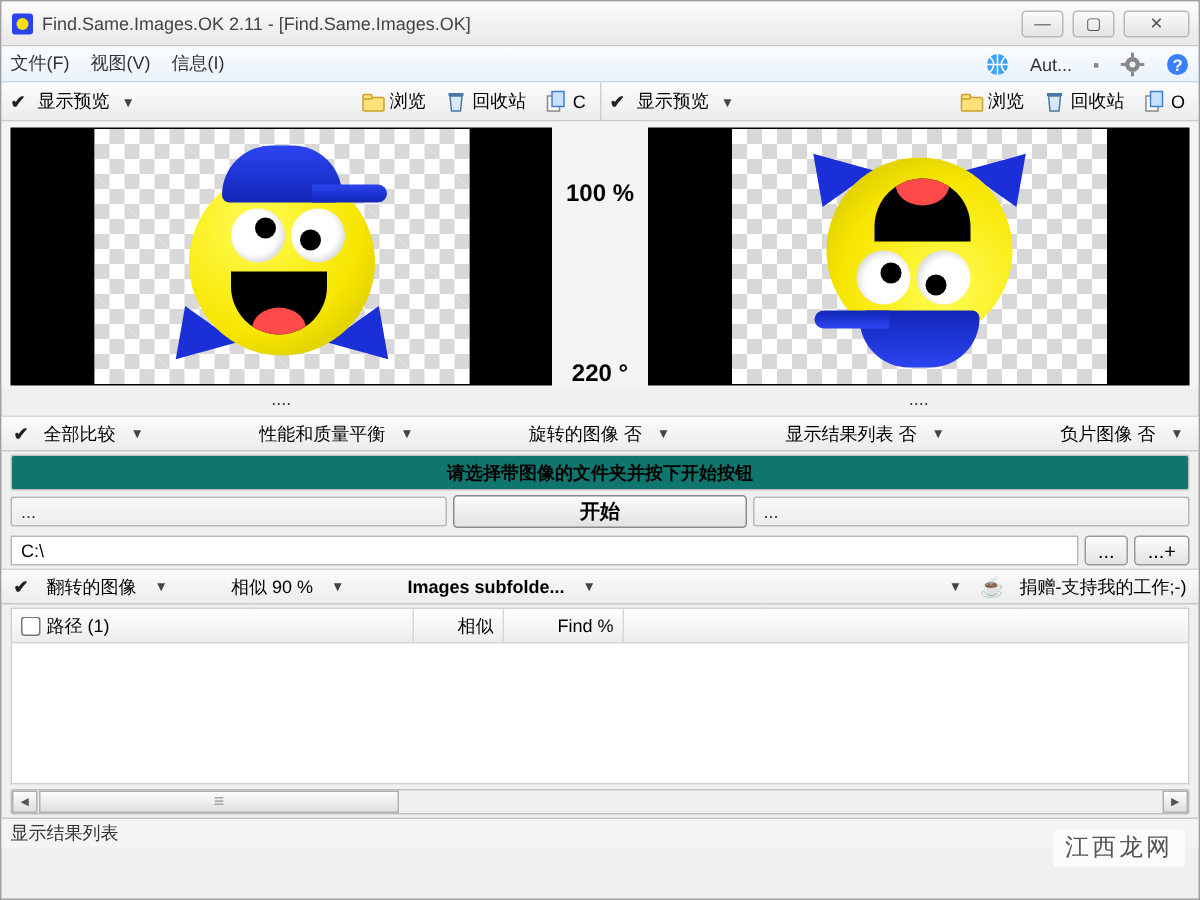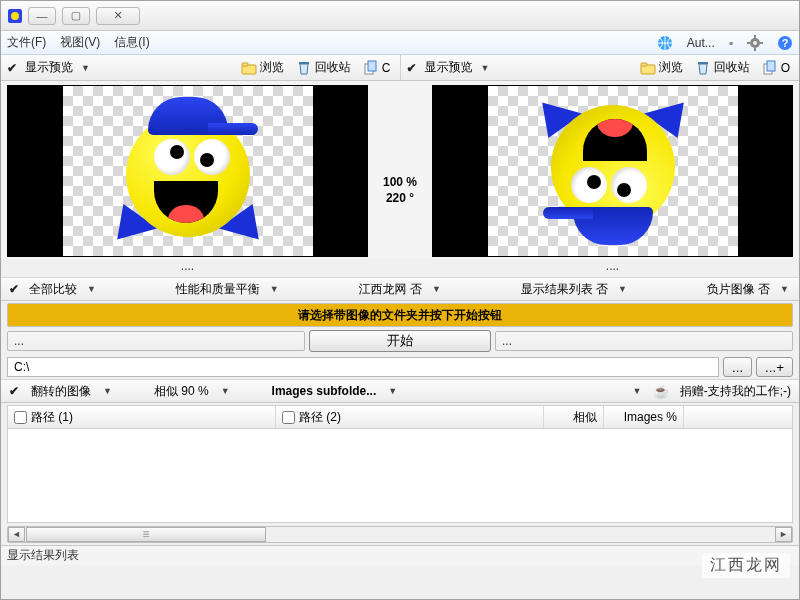--- a/index.html
+++ b/index.html
@@ -135,42 +135,42 @@
       background:#000; border-radius: 0 0 60px 60px;
       overflow:hidden;
     }
     .tongue {
       position:absolute; bottom:-6px; left:50%; transform:translateX(-50%);
       width:36px; height:24px; background:#ff4a4a; border-radius: 50% 50% 0 0 / 60% 60% 0 0;
     }
     .center-gap {
       width: 52px;
       background: #f4f4f4;
-      display:flex; flex-direction:column; align-items:center; justify-content:center;
+      display:flex; flex-direction:column; align-items:center; justify-content:space-between;
       padding-top: 40px;
-      font-size: 12px; font-weight:bold;
+      font-size: 16px; font-weight:bold;
       gap:2px;
     }
     .file-names { display:flex; height:18px; }
     .file-name-cell { flex:1; text-align:center; color:#333; }
 
     .options-row {
       height: 24px;
       background: linear-gradient(#fbfbfb,#ececec);
       border-top:1px solid #d8d8d8;
       border-bottom:1px solid #c8c8c8;
       display:flex; align-items:center; padding:0 8px;
       gap: 8px;
     }
     .opt { display:inline-flex; align-items:center; gap:2px;}
 
     .instruction-bar {
       height: 24px;
       border: 1px solid #c0c0c0;
-      background:#eab308;
+      background:#0f766e;
       margin: 2px 6px 0 6px;
       display:flex; align-items:center; justify-content:center;
       font-weight:bold;
       border-radius:2px;
     }
     .folder-row {
       display:flex; align-items:center;
       height: 28px;
       padding: 2px 6px;
       gap:4px;
@@ -179,25 +179,25 @@
       flex:1;
       height:20px;
       border:1px solid #b8b8b8;
       background:linear-gradient(#f7f7f7,#eee);
       border-radius:2px;
       padding: 0 6px;
       line-height:18px;
       color:#333;
     }
     .big-btn {
-      width: 182px; height:22px;
+      width: 196px; height:22px;
       border:1px solid #8a8a8a;
       background:linear-gradient(#fdfdfd,#e2e2e2);
       border-radius:3px;
-      font-weight:normal;
+      font-weight:bold;
     }
     .path-row {
       display:flex; align-items:center;
       height: 24px;
       padding: 0 6px;
       gap:4px;
     }
     .path-field {
       flex:1;
       height:20px;
@@ -289,20 +289,21 @@
 </head>
 <body>
 
 <div class="titlebar">
   <span class="app-icon">
     <svg width="16" height="16" viewBox="0 0 16 16">
         <rect x="1" y="1" width="14" height="14" rx="2" fill="#2b44f0"></rect>
         <circle cx="8" cy="8" r="4" fill="#ffe100"></circle>
       </svg>
   </span>
+  <span class="title">Find.Same.Images.OK 2.11 - [Find.Same.Images.OK]</span>
   <div class="win-buttons">
     <span class="win-btn">—</span>
     <span class="win-btn">▢</span>
     <span class="win-btn close">✕</span>
   </div>
 </div>
 
 <div class="menubar">
   <span class="menu-item">文件(F)</span>
   <span class="menu-item">视图(V)</span>
@@ -467,21 +468,21 @@
       <span>全部比较</span>
     </span>
   <span class="dd-arrow">▼</span>
   <span style="flex:1"></span>
   <span class="opt">
       <span>性能和质量平衡</span>
     </span>
   <span class="dd-arrow">▼</span>
   <span style="flex:1"></span>
   <span class="opt">
-      <span>江西龙网 否</span>
+      <span>旋转的图像 否</span>
     </span>
   <span class="dd-arrow">▼</span>
   <span style="flex:1"></span>
   <span class="opt">
       <span>显示结果列表 否</span>
     </span>
   <span class="dd-arrow">▼</span>
   <span style="flex:1"></span>
   <span class="opt">
       <span>负片图像 否</span>
@@ -525,29 +526,25 @@
   <span class="opt">
       <span>捐赠-支持我的工作;-)</span>
     </span>
 </div>
 
 <div class="table-header">
   <div class="th" style="width:268px">
     <input type="checkbox" style="">
     <span>路径 (1)</span>
   </div>
-  <div class="th" style="width:268px">
-    <input type="checkbox" style="">
-    <span>路径 (2)</span>
-  </div>
   <div class="th" style="width:60px;justify-content:flex-end">
       <span>相似</span>
     </div>
   <div class="th" style="width:80px;justify-content:flex-end">
-      <span>Images %</span>
+      <span>Find %</span>
     </div>
 </div>
 <div class="table-body"></div>
 
 <div class="hscroll-wrap">
   <div class="hscroll">
     <div class="btn-l">◄</div>
     <div class="thumb">≡</div>
     <div class="btn-r">►</div>
   </div>

